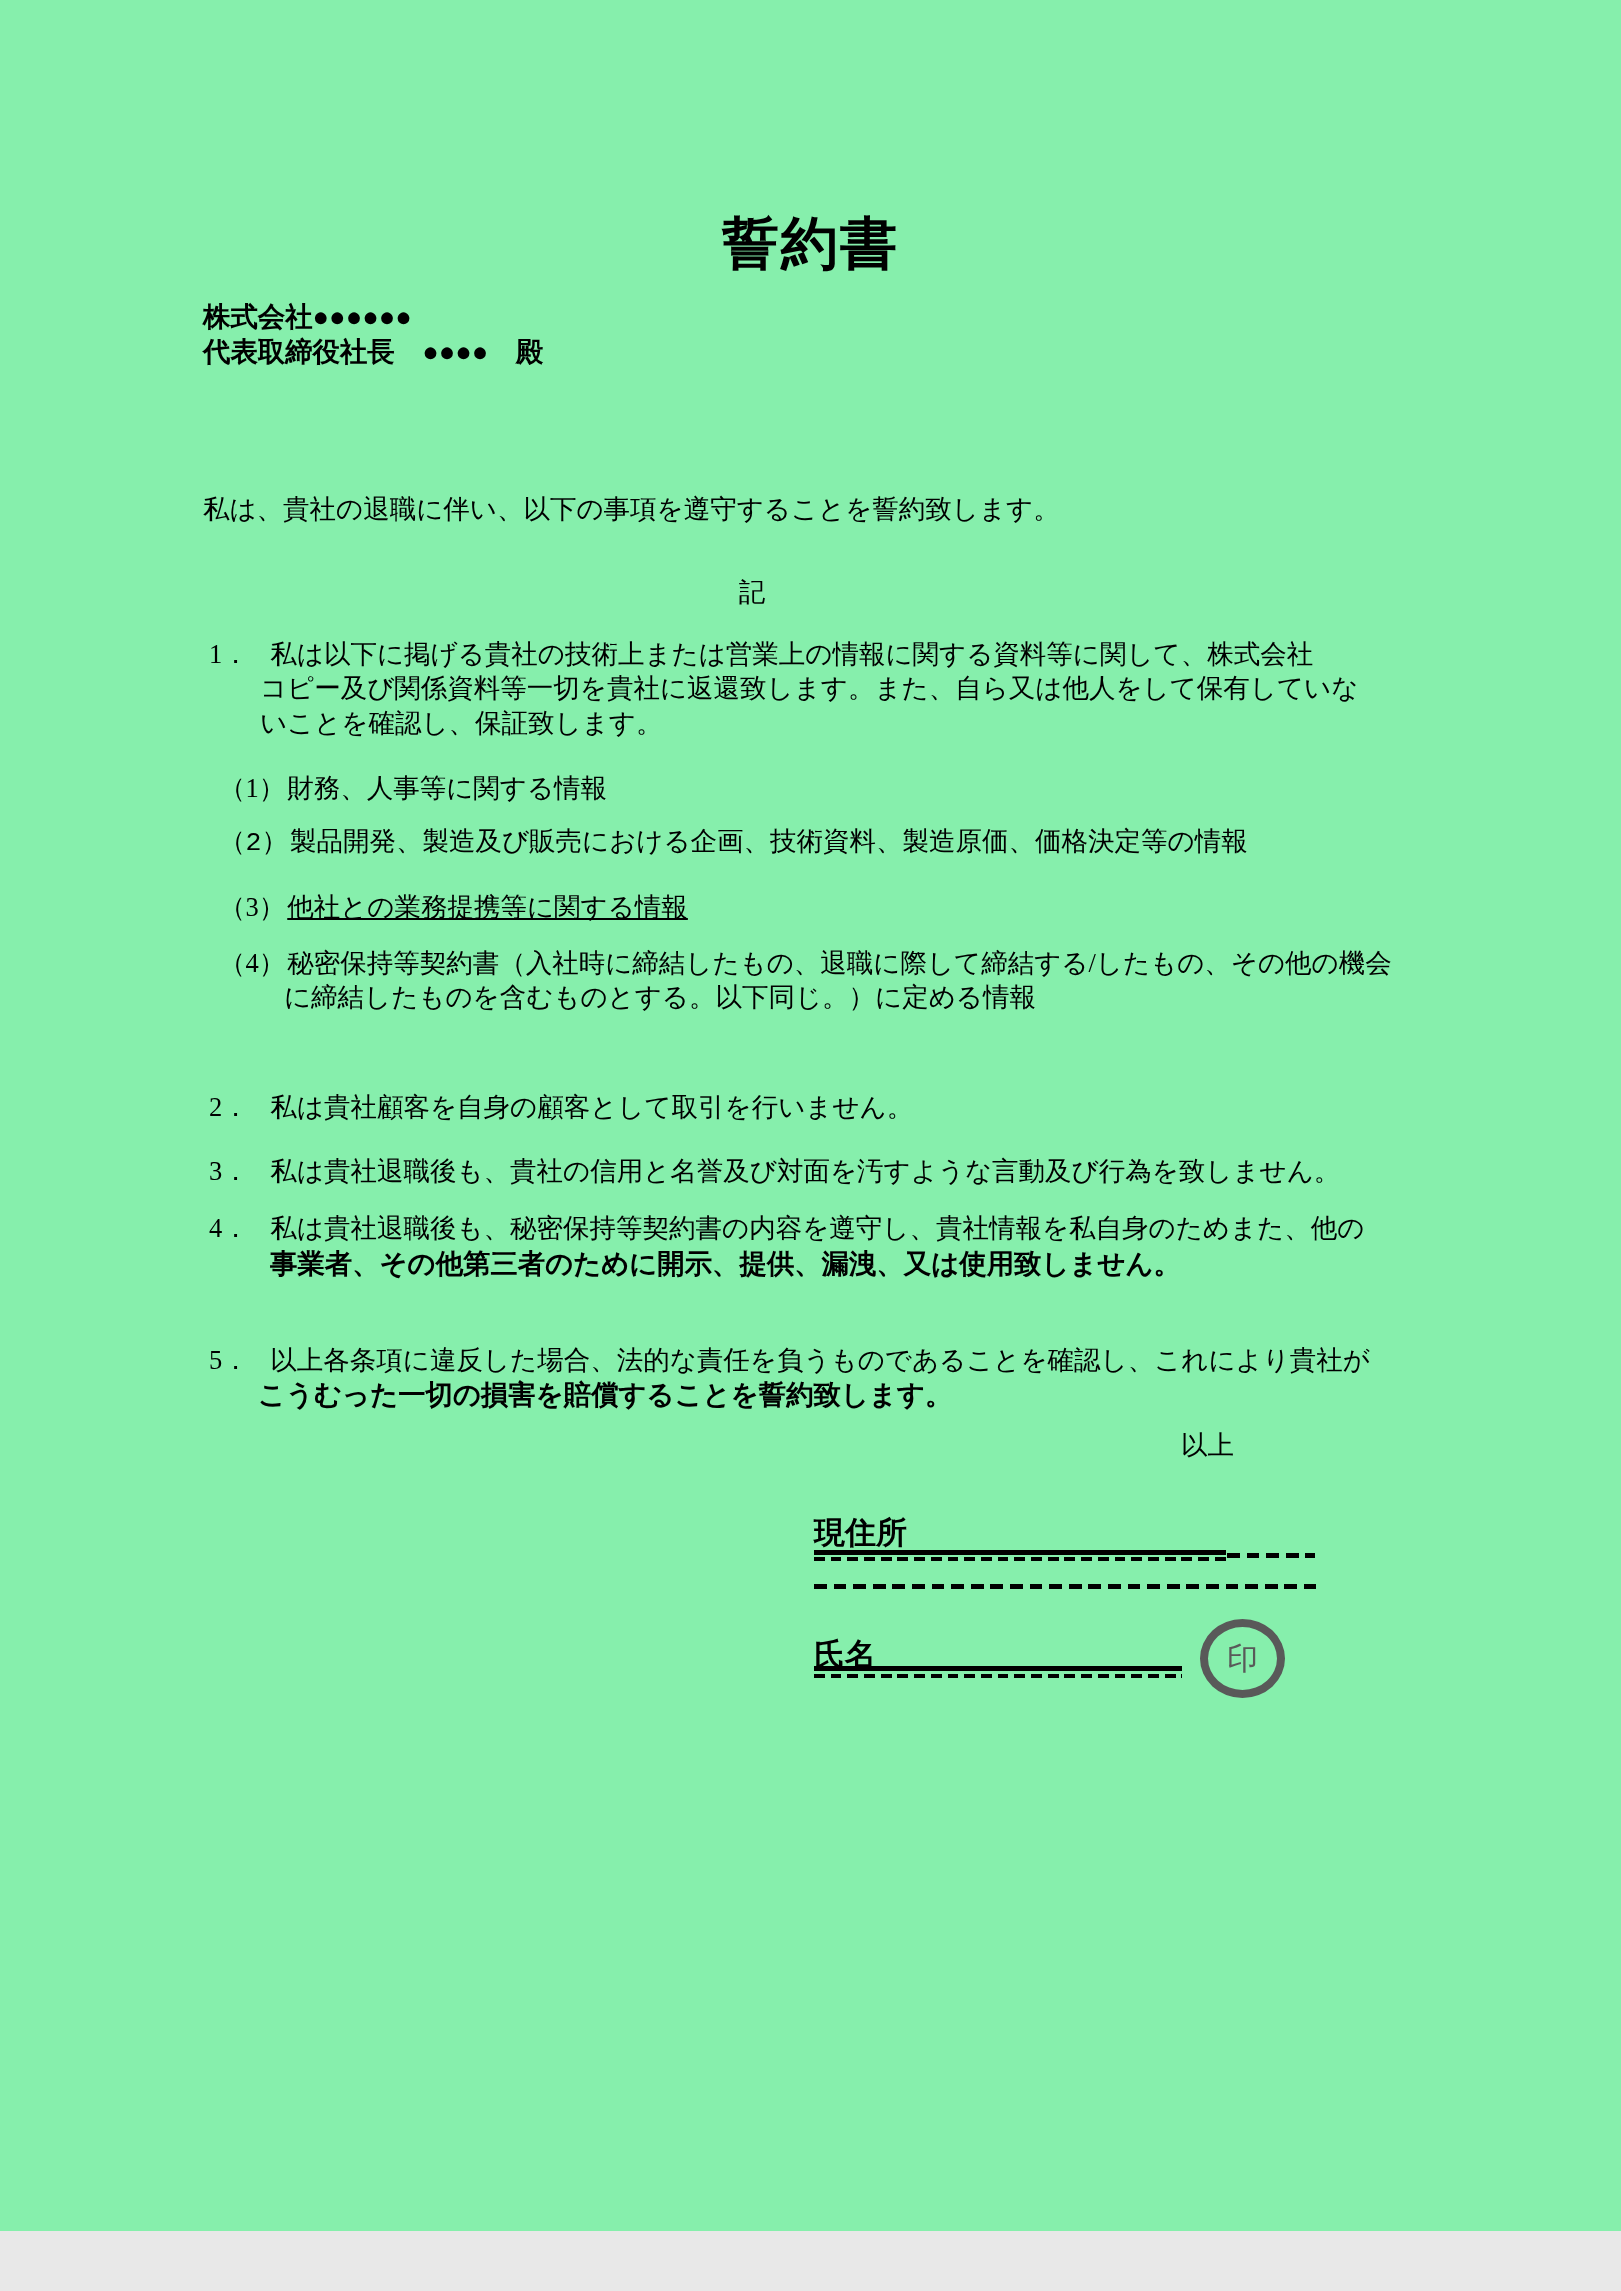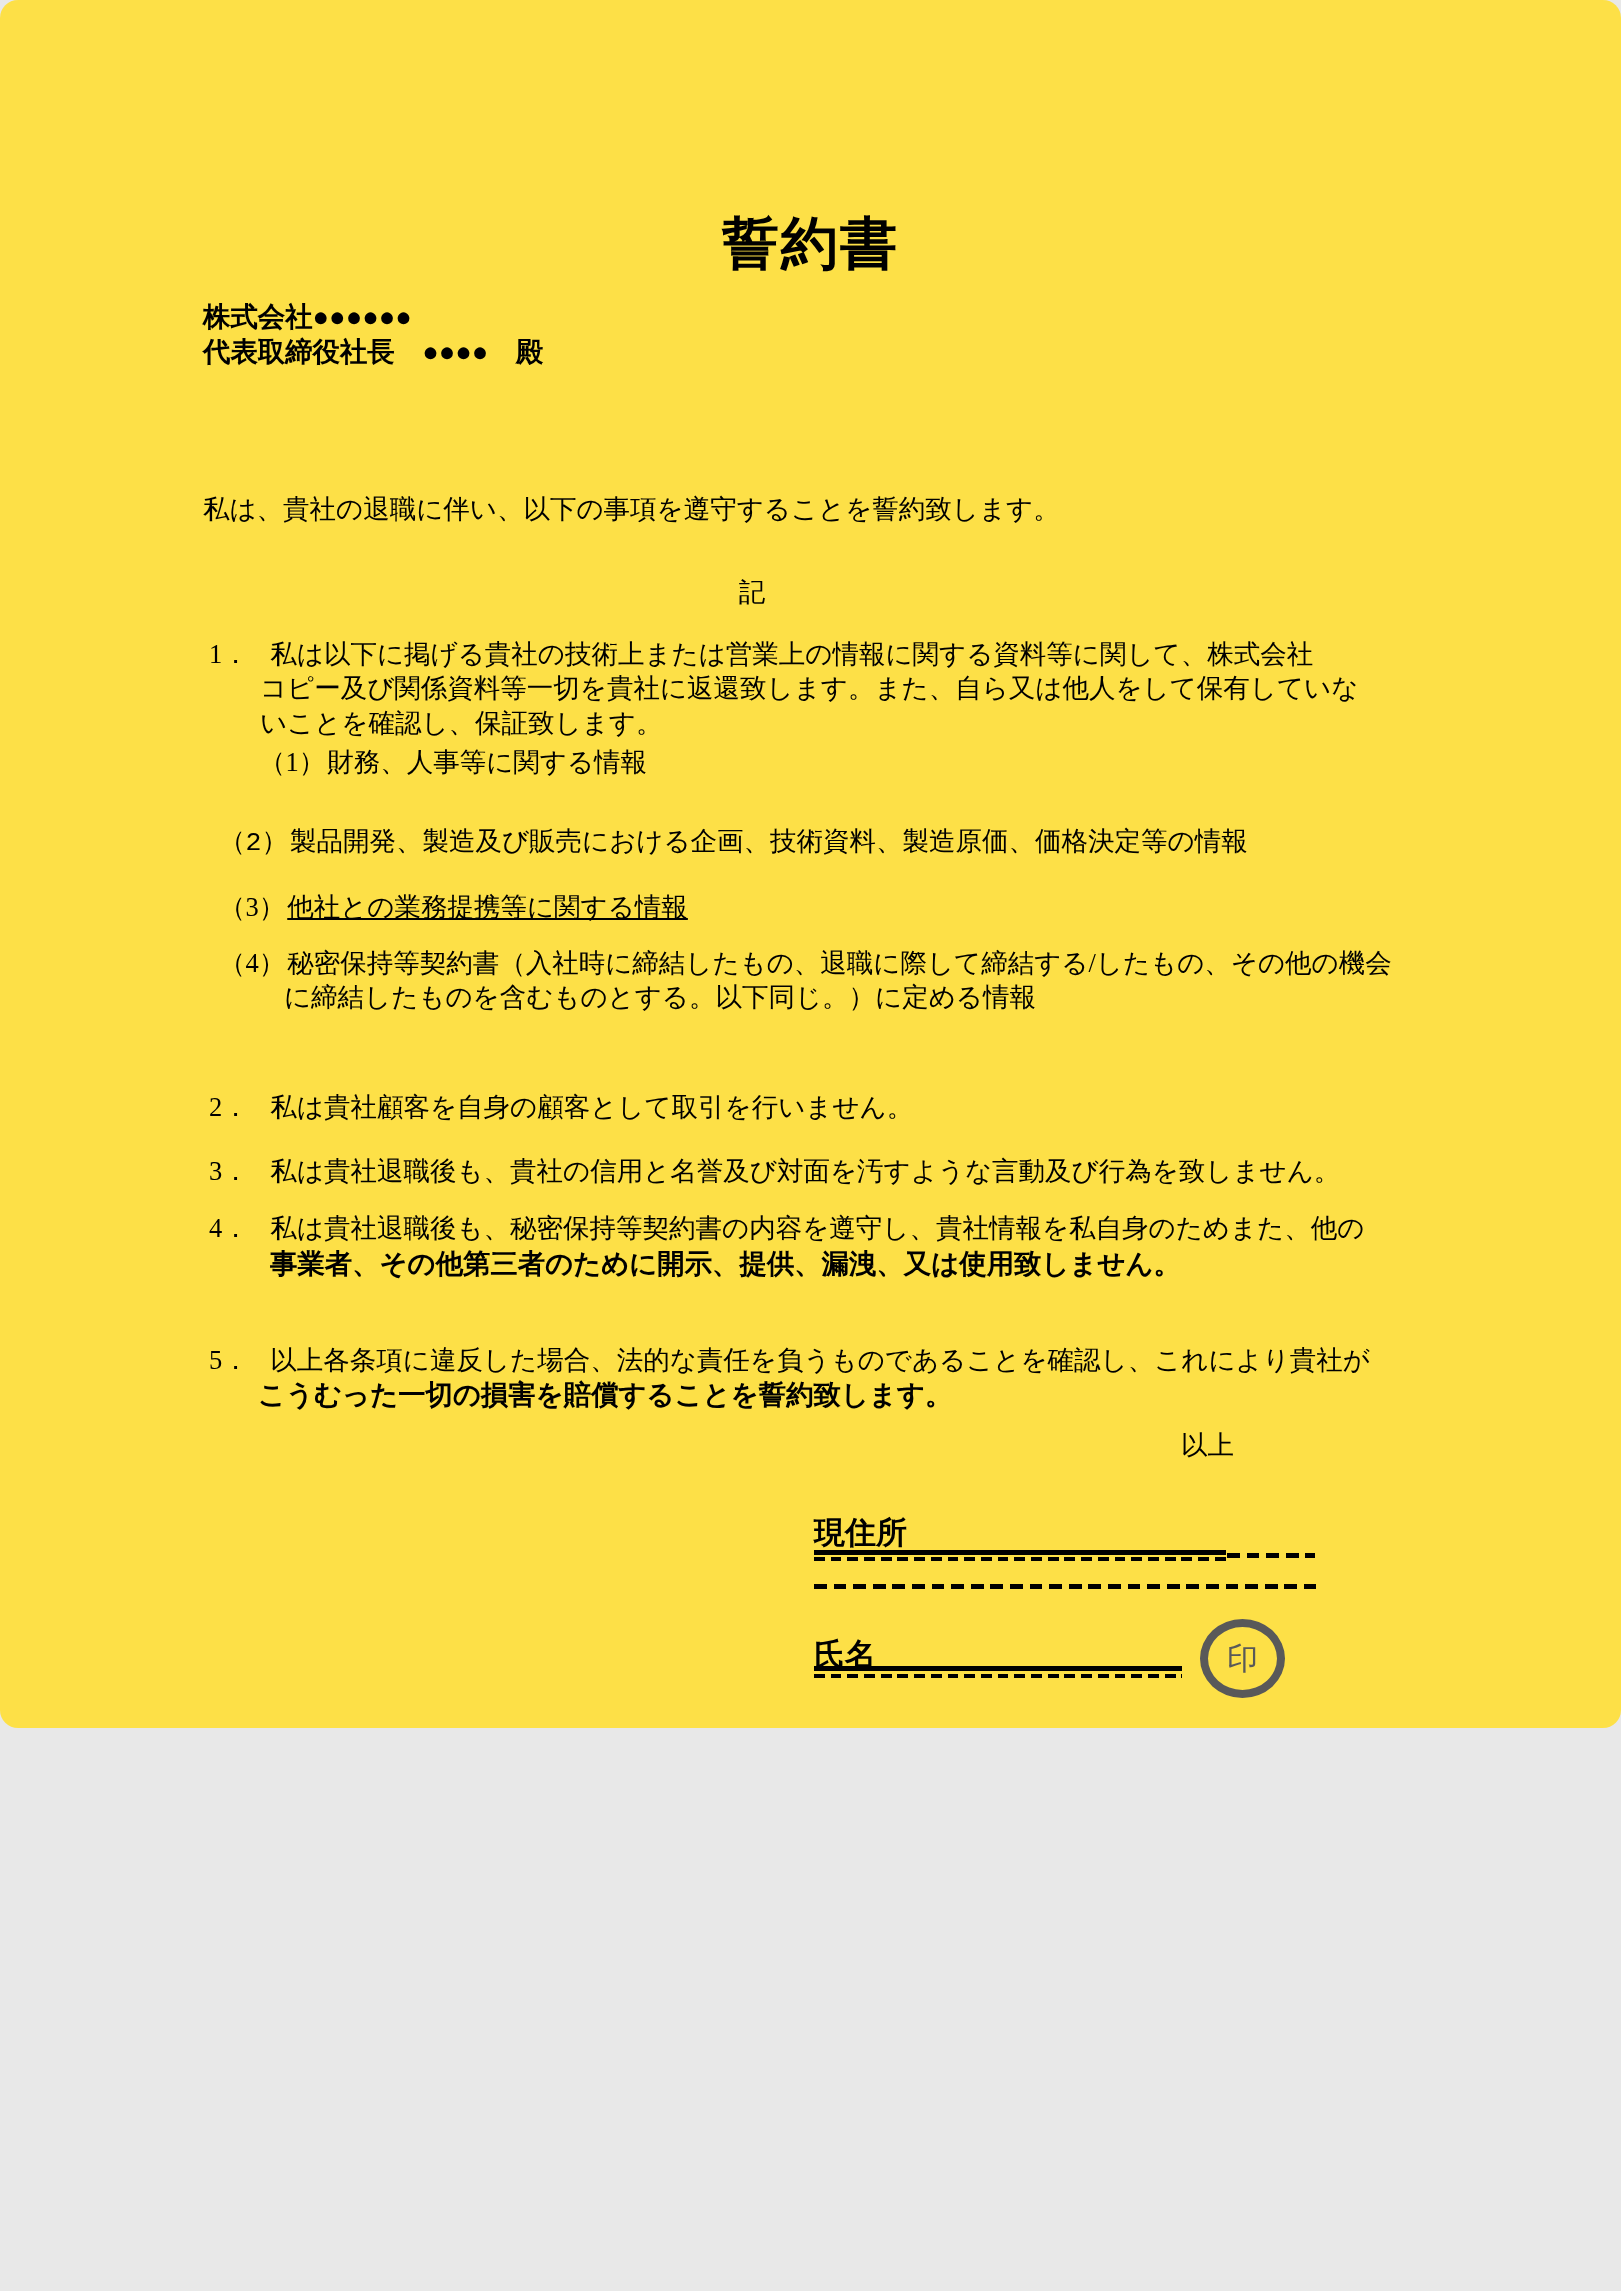--- a/index.html
+++ b/index.html
@@ -1,24 +1,23 @@
 <!DOCTYPE html>
 <html><head>
 <meta charset="utf-8">
 <style>
   html, body { margin: 0; padding: 0; background: #e8e8e8; }
   .page {
     position: relative;
     width: 1621px;
-    height: 1728px;
+    height: 2231px;
     margin: 0 auto;
-    background: #fde047;
+    background: #86efac;
     overflow: hidden;
     color: #000;
-    border-radius: 18px;
   }
   .serif {
     font-family: "Liberation Serif", "DejaVu Serif", serif;
     font-size: 26.5px;
     line-height: 32px;
     white-space: nowrap;
   }
   .gothic {
     font-family: "Liberation Sans", "DejaVu Sans", sans-serif;
     white-space: nowrap;
@@ -77,21 +76,21 @@
   <div class="abs serif" style="left:203px; top:493px;">私は、貴社の退職に伴い、以下の事項を遵守することを誓約致します。</div>
 
   <div class="abs serif ki-wrap">記</div>
 
   <div class="abs serif" style="left:209px; top:638px;">
     <span class="clause-num">1．</span><span>私は以下に掲げる貴社の技術上または営業上の情報に関する資料等に関して、株式会社</span>
   </div>
   <div class="abs serif" style="left:260px; top:672px;">コピー及び関係資料等一切を貴社に返還致します。また、自ら又は他人をして保有していな</div>
   <div class="abs serif" style="left:260px; top:707px;">いことを確認し、保証致します。</div>
 
-  <div class="abs serif" style="left:219px; top:746px;margin-left:40px;">
+  <div class="abs serif" style="left:219px; top:772px;">
     <span class="sub-num">（1）</span><span>財務、人事等に関する情報</span>
   </div>
   <div class="abs serif" style="left:219px; top:827px;font-family:Liberation Mono, monospace;">
     <span class="sub-num">（2）</span><span>製品開発、製造及び販売における企画、技術資料、製造原価、価格決定等の情報</span>
   </div>
   <div class="abs serif" style="left:219px; top:891px;text-decoration:underline;">
     <span class="sub-num">（3）</span><span>他社との業務提携等に関する情報</span>
   </div>
   <div class="abs serif" style="left:219px; top:947px;">
     <span class="sub-num">（4）</span><span>秘密保持等契約書（入社時に締結したもの、退職に際して締結する/したもの、その他の機会</span>

